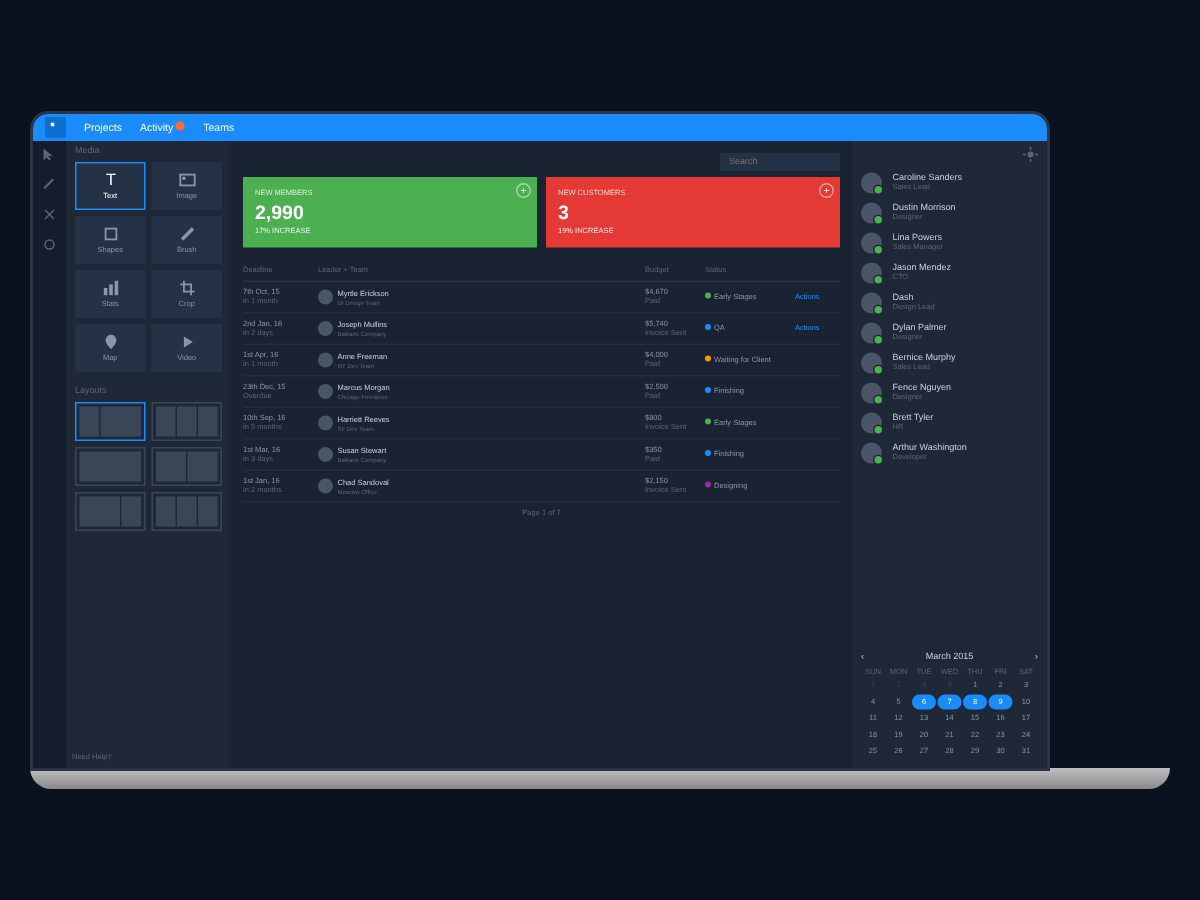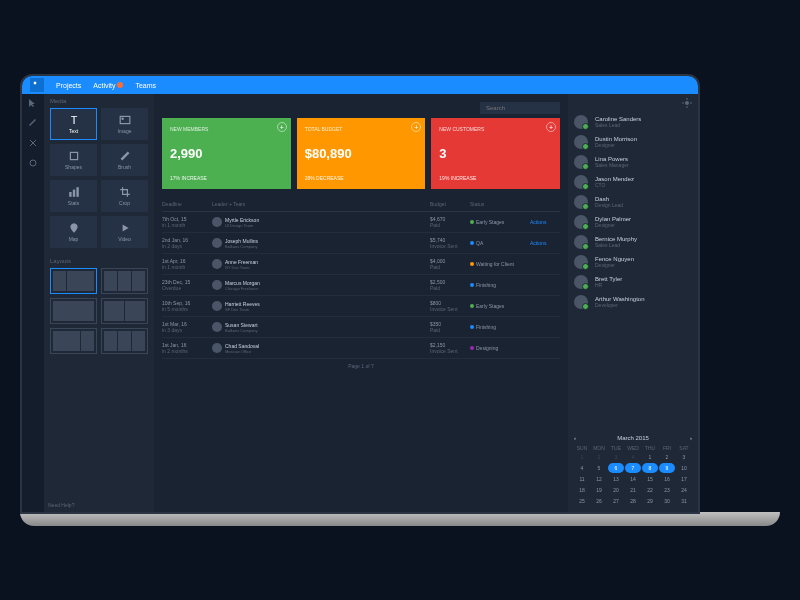--- a/index.html
+++ b/index.html
@@ -25,21 +25,21 @@
 .layout-item div{background:#3a4658;flex:1}
 .col-main{flex:1;background:#1a2332;padding-top:22px;overflow:hidden;position:relative}
 .main-header{display:flex;justify-content:flex-end;padding:4px 8px}
 .search{background:#253144;border:none;color:#8a96a8;font-size:6px;padding:3px 6px;width:80px}
 .cards{display:flex;gap:6px;padding:0 8px;margin-bottom:8px}
 .card{flex:1;padding:8px;color:#fff;position:relative}
 .card.green{background:#4caf50}
 .card.orange{background:#ff9800}
 .card.red{background:#e53935}
 .card-label{font-size:5px;opacity:.8}
-.card-val{font-size:13px;font-weight:600;margin:14px 0}
+.card-val{font-size:13px;font-weight:600;margin:2px 0}
 .card-sub{font-size:5px;opacity:.9}
 .card .plus{position:absolute;top:4px;right:4px;width:10px;height:10px;border:1px solid rgba(255,255,255,.5);border-radius:50%;display:flex;align-items:center;justify-content:center;font-size:7px}
 .table{padding:0 8px}
 .table-head{display:flex;border-bottom:1px solid #2a3442;padding:4px 0;font-size:5px;color:#5a6578}
 .th-date{width:50px}.th-lead{flex:1}.th-bud{width:40px}.th-stat{width:60px}.th-act{width:30px}
 .table-row{display:flex;align-items:center;padding:4px 0;border-bottom:1px solid #222d3d;font-size:5px}
 .avatar{width:10px;height:10px;border-radius:50%;background:#4a5668;margin-right:3px}
 .lead-name{color:#c8d2e0}
 .lead-team{color:#5a6578;font-size:4px}
 .dot{width:4px;height:4px;border-radius:50%;display:inline-block;margin-right:2px}
@@ -182,26 +182,20 @@
 <div class="col-main">
   <div class="main-header">
     <input class="search" placeholder="Search" style="">
   </div>
   <div class="cards" id="cards">
             <div class="card green">
               <div class="plus">+</div>
               <div class="card-label">NEW MEMBERS</div>
               <div class="card-val">2,990</div>
               <div class="card-sub">17% INCREASE</div>
-            </div>
-            <div class="card orange">
-              <div class="plus">+</div>
-              <div class="card-label">TOTAL BUDGET</div>
-              <div class="card-val">$80,890</div>
-              <div class="card-sub">28% DECREASE</div>
             </div>
             <div class="card red">
               <div class="plus">+</div>
               <div class="card-label">NEW CUSTOMERS</div>
               <div class="card-val">3</div>
               <div class="card-sub">19% INCREASE</div>
             </div>
           </div>
   <div class="table">
     <div class="table-head">

